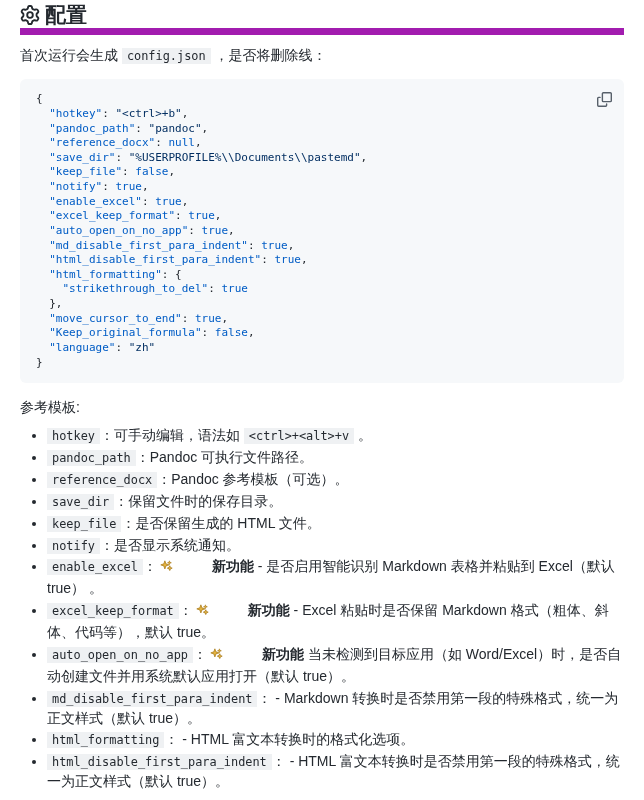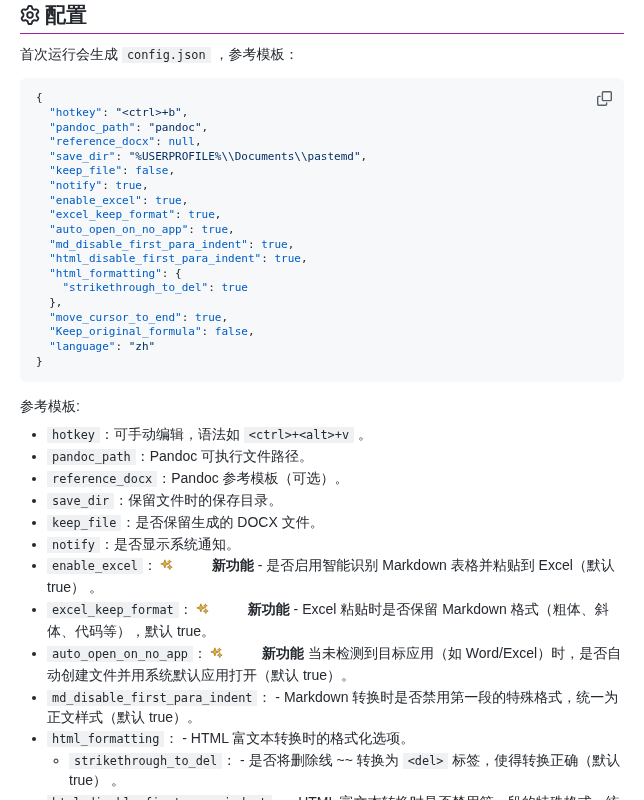--- a/index.html
+++ b/index.html
@@ -14,22 +14,21 @@
     line-height: 1.5;
   }
   h2.page-title {
     display: flex;
     align-items: center;
     gap: 5px;
     font-size: 21px;
     font-weight: 700;
     line-height: 1.25;
     margin: 0 0 10px 0;
-    padding-bottom: 5px;
-    border-bottom: 1px solid #a21caf;
+    border-bottom: 7px solid #a21caf;
   }
   h2.page-title svg { flex: 0 0 auto; }
   p.intro { margin: 0 0 13px 0; }
   .inline-code {
     font-family: "DejaVu Sans Mono", "Liberation Mono", monospace;
     font-size: 85%;
     background: rgba(175,184,193,0.2);
     border-radius: 0;
     padding: 1px 5px;
     white-space: nowrap;
@@ -83,49 +82,47 @@
 <h2 class="page-title">
   <span style="display:inline-flex;">
     <svg width="20" height="20" viewBox="0 0 16 16" fill="#24292f" aria-hidden="true">
       <path d="M8 0a8.2 8.2 0 0 1 .701.031C9.444.095 9.99.645 10.16 1.29l.288 1.107c.018.066.079.158.212.224.231.114.454.243.668.386.123.082.233.09.299.071l1.103-.303c.644-.176 1.392.021 1.82.63.27.385.506.792.704 1.218.315.675.111 1.422-.364 1.891l-.814.806c-.049.048-.098.147-.088.294.016.257.016.515 0 .772-.01.147.038.246.088.294l.814.806c.475.469.679 1.216.364 1.891a7.977 7.977 0 0 1-.704 1.217c-.428.61-1.176.807-1.82.63l-1.102-.302c-.067-.019-.177-.011-.3.071a5.909 5.909 0 0 1-.668.386c-.133.066-.194.158-.211.224l-.29 1.106c-.168.646-.715 1.196-1.458 1.26a8.006 8.006 0 0 1-1.402 0c-.743-.064-1.289-.614-1.458-1.26l-.289-1.106c-.018-.066-.079-.158-.212-.224a5.738 5.738 0 0 1-.668-.386c-.123-.082-.233-.09-.299-.071l-1.103.303c-.644.176-1.392-.021-1.82-.63a8.12 8.12 0 0 1-.704-1.218c-.315-.675-.111-1.422.363-1.891l.815-.806c.05-.048.098-.147.088-.294a6.214 6.214 0 0 1 0-.772c.01-.147-.038-.246-.088-.294l-.815-.806C.635 6.045.431 5.298.746 4.623a7.92 7.92 0 0 1 .704-1.217c.428-.61 1.176-.807 1.82-.63l1.102.302c.067.019.177.011.3-.071.214-.143.437-.272.668-.386.133-.066.194-.158.211-.224l.29-1.106C6.009.645 6.556.095 7.299.03 7.53.01 7.764 0 8 0Zm-.571 1.525c-.036.003-.108.036-.137.146l-.289 1.105c-.147.561-.549.967-.998 1.189-.173.086-.34.183-.5.29-.417.278-.97.423-1.529.27l-1.103-.303c-.109-.03-.175.016-.195.045-.22.312-.412.644-.573.99-.014.031-.021.11.059.19l.815.806c.411.406.562.957.53 1.456a4.709 4.709 0 0 0 0 .582c.032.499-.119 1.05-.53 1.456l-.815.806c-.081.08-.073.159-.059.19.162.346.353.677.573.989.02.03.085.076.195.046l1.102-.303c.56-.153 1.113-.008 1.53.27.161.107.328.204.501.29.447.222.85.629.997 1.189l.289 1.105c.029.109.101.143.137.146a6.6 6.6 0 0 0 1.142 0c.036-.003.108-.036.137-.146l.289-1.105c.147-.561.549-.967.998-1.189.173-.086.34-.183.5-.29.417-.278.97-.423 1.529-.27l1.103.303c.109.029.175-.016.195-.045.22-.313.411-.644.573-.99.014-.031.021-.11-.059-.19l-.815-.806c-.411-.406-.562-.957-.53-1.456a4.709 4.709 0 0 0 0-.582c-.032-.499.119-1.05.53-1.456l.815-.806c.081-.08.073-.159.059-.19a6.464 6.464 0 0 0-.573-.989c-.02-.03-.085-.076-.195-.046l-1.102.303c-.56.153-1.113.008-1.53-.27a4.44 4.44 0 0 0-.501-.29c-.447-.222-.85-.629-.997-1.189l-.289-1.105c-.029-.11-.101-.143-.137-.146a6.6 6.6 0 0 0-1.142 0Z"></path>
       <path d="M11 8a3 3 0 1 1-6 0 3 3 0 0 1 6 0ZM9.5 8a1.5 1.5 0 1 0-3.001.001A1.5 1.5 0 0 0 9.5 8Z"></path>
     </svg>
   </span>
   <span>配置</span>
 </h2>
 
-<p class="intro"><span>首次运行会生成 </span><span class="inline-code">config.json</span><span> ，参考模板：</span></p>
+<p class="intro"><span>首次运行会生成 </span><span class="inline-code">config.json</span><span> ，是否将删除线：</span></p>
 
 <pre class="code-block"><button class="copy-btn" title="Copy"><svg width="15" height="15" viewBox="0 0 16 16" fill="currentColor" aria-hidden="true">
         <path d="M0 6.75C0 5.784.784 5 1.75 5h1.5a.75.75 0 0 1 0 1.5h-1.5a.25.25 0 0 0-.25.25v7.5c0 .138.112.25.25.25h7.5a.25.25 0 0 0 .25-.25v-1.5a.75.75 0 0 1 1.5 0v1.5A1.75 1.75 0 0 1 9.25 16h-7.5A1.75 1.75 0 0 1 0 14.25Z"></path>
         <path d="M5 1.75C5 .784 5.784 0 6.75 0h7.5C15.216 0 16 .784 16 1.75v7.5A1.75 1.75 0 0 1 14.25 11h-7.5A1.75 1.75 0 0 1 5 9.25Zm1.75-.25a.25.25 0 0 0-.25.25v7.5c0 .138.112.25.25.25h7.5a.25.25 0 0 0 .25-.25v-7.5a.25.25 0 0 0-.25-.25Z"></path>
       </svg></button><code><div class="code-line"><span class="tok-p">{</span></div><div class="code-line"><span class="tok-p">  </span><span class="tok-k">"hotkey"</span><span class="tok-p">: </span><span class="tok-s">"&lt;ctrl&gt;+b"</span><span class="tok-p">,</span></div><div class="code-line"><span class="tok-p">  </span><span class="tok-k">"pandoc_path"</span><span class="tok-p">: </span><span class="tok-s">"pandoc"</span><span class="tok-p">,</span></div><div class="code-line"><span class="tok-p">  </span><span class="tok-k">"reference_docx"</span><span class="tok-p">: </span><span class="tok-c">null</span><span class="tok-p">,</span></div><div class="code-line"><span class="tok-p">  </span><span class="tok-k">"save_dir"</span><span class="tok-p">: </span><span class="tok-s">"%USERPROFILE%\\Documents\\pastemd"</span><span class="tok-p">,</span></div><div class="code-line"><span class="tok-p">  </span><span class="tok-k">"keep_file"</span><span class="tok-p">: </span><span class="tok-c">false</span><span class="tok-p">,</span></div><div class="code-line"><span class="tok-p">  </span><span class="tok-k">"notify"</span><span class="tok-p">: </span><span class="tok-c">true</span><span class="tok-p">,</span></div><div class="code-line"><span class="tok-p">  </span><span class="tok-k">"enable_excel"</span><span class="tok-p">: </span><span class="tok-c">true</span><span class="tok-p">,</span></div><div class="code-line"><span class="tok-p">  </span><span class="tok-k">"excel_keep_format"</span><span class="tok-p">: </span><span class="tok-c">true</span><span class="tok-p">,</span></div><div class="code-line"><span class="tok-p">  </span><span class="tok-k">"auto_open_on_no_app"</span><span class="tok-p">: </span><span class="tok-c">true</span><span class="tok-p">,</span></div><div class="code-line"><span class="tok-p">  </span><span class="tok-k">"md_disable_first_para_indent"</span><span class="tok-p">: </span><span class="tok-c">true</span><span class="tok-p">,</span></div><div class="code-line"><span class="tok-p">  </span><span class="tok-k">"html_disable_first_para_indent"</span><span class="tok-p">: </span><span class="tok-c">true</span><span class="tok-p">,</span></div><div class="code-line"><span class="tok-p">  </span><span class="tok-k">"html_formatting"</span><span class="tok-p">: {</span></div><div class="code-line"><span class="tok-p">    </span><span class="tok-k">"strikethrough_to_del"</span><span class="tok-p">: </span><span class="tok-c">true</span></div><div class="code-line"><span class="tok-p">  },</span></div><div class="code-line"><span class="tok-p">  </span><span class="tok-k">"move_cursor_to_end"</span><span class="tok-p">: </span><span class="tok-c">true</span><span class="tok-p">,</span></div><div class="code-line"><span class="tok-p">  </span><span class="tok-k">"Keep_original_formula"</span><span class="tok-p">: </span><span class="tok-c">false</span><span class="tok-p">,</span></div><div class="code-line"><span class="tok-p">  </span><span class="tok-k">"language"</span><span class="tok-p">: </span><span class="tok-s">"zh"</span></div><div class="code-line"><span class="tok-p">}</span></div></code></pre>
 
 <p class="fields-label">参考模板:</p>
 
 <ul class="fields-list">
     <li><span class="inline-code">hotkey</span><span>：可手动编辑，语法如 </span><span class="inline-code">&lt;ctrl&gt;+&lt;alt&gt;+v</span><span> 。</span></li>
     <li><span class="inline-code">pandoc_path</span><span>：Pandoc 可执行文件路径。</span></li>
     <li><span class="inline-code">reference_docx</span><span>：Pandoc 参考模板（可选）。</span></li>
     <li><span class="inline-code">save_dir</span><span>：保留文件时的保存目录。</span></li>
-    <li><span class="inline-code">keep_file</span><span>：是否保留生成的 DOCX 文件。</span></li>
+    <li><span class="inline-code">keep_file</span><span>：是否保留生成的 HTML 文件。</span></li>
     <li><span class="inline-code">notify</span><span>：是否显示系统通知。</span></li>
     <li><span class="inline-code bold">enable_excel</span><span>：</span><span class="sparkle-icon"><svg width="13" height="13" viewBox="0 0 16 16" aria-hidden="true">
           <path d="M6 1l1.3 3.7L11 6 7.3 7.3 6 11 4.7 7.3 1 6l3.7-1.3z" fill="#e3b341" stroke="#9e6a03" stroke-width="0.8"></path>
           <path d="M12 7l.9 2.1L15 10l-2.1.9L12 13l-.9-2.1L9 10l2.1-.9z" fill="#e3b341" stroke="#9e6a03" stroke-width="0.8"></path>
           <path d="M11.6 1l.6 1.8 1.8.6-1.8.6-.6 1.8-.6-1.8-1.8-.6 1.8-.6z" fill="#e3b341" stroke="#9e6a03" stroke-width="0.6"></path>
         </svg></span><span class="bold-text">新功能</span><span> - 是否启用智能识别 Markdown 表格并粘贴到 Excel（默认 true） 。</span></li>
     <li><span class="inline-code bold">excel_keep_format</span><span>：</span><span class="sparkle-icon"><svg width="13" height="13" viewBox="0 0 16 16" aria-hidden="true">
           <path d="M6 1l1.3 3.7L11 6 7.3 7.3 6 11 4.7 7.3 1 6l3.7-1.3z" fill="#e3b341" stroke="#9e6a03" stroke-width="0.8"></path>
           <path d="M12 7l.9 2.1L15 10l-2.1.9L12 13l-.9-2.1L9 10l2.1-.9z" fill="#e3b341" stroke="#9e6a03" stroke-width="0.8"></path>
           <path d="M11.6 1l.6 1.8 1.8.6-1.8.6-.6 1.8-.6-1.8-1.8-.6 1.8-.6z" fill="#e3b341" stroke="#9e6a03" stroke-width="0.6"></path>
         </svg></span><span class="bold-text">新功能</span><span> - Excel 粘贴时是否保留 Markdown 格式（粗体、斜体、代码等），默认 true。</span></li>
     <li><span class="inline-code bold">auto_open_on_no_app</span><span>：</span><span class="sparkle-icon"><svg width="13" height="13" viewBox="0 0 16 16" aria-hidden="true">
           <path d="M6 1l1.3 3.7L11 6 7.3 7.3 6 11 4.7 7.3 1 6l3.7-1.3z" fill="#e3b341" stroke="#9e6a03" stroke-width="0.8"></path>
           <path d="M12 7l.9 2.1L15 10l-2.1.9L12 13l-.9-2.1L9 10l2.1-.9z" fill="#e3b341" stroke="#9e6a03" stroke-width="0.8"></path>
           <path d="M11.6 1l.6 1.8 1.8.6-1.8.6-.6 1.8-.6-1.8-1.8-.6 1.8-.6z" fill="#e3b341" stroke="#9e6a03" stroke-width="0.6"></path>
         </svg></span><span class="bold-text">新功能</span><span> 当未检测到目标应用（如 Word/Excel）时，是否自动创建文件并用系统默认应用打开（默认 true）。</span></li>
     <li><span class="inline-code bold">md_disable_first_para_indent</span><span>： - Markdown 转换时是否禁用第一段的特殊格式，统一为正文样式（默认 true）。</span></li>
-    <li><span class="inline-code bold">html_formatting</span><span>： - HTML 富文本转换时的格式化选项。</span><ul class="sub-list">
-        <li><span class="inline-code bold">strikethrough_to_del</span><span>： - 是否将删除线 ~~ 转换为 </span><span class="inline-code">&lt;del&gt;</span><span> 标签，使得转换正确（默认 true） 。</span></li>
-      </ul></li>
+    <li><span class="inline-code bold">html_formatting</span><span>： - HTML 富文本转换时的格式化选项。</span></li>
     <li><span class="inline-code bold">html_disable_first_para_indent</span><span>： - HTML 富文本转换时是否禁用第一段的特殊格式，统一为正文样式（默认 true）。</span></li>
   </ul>
 
 </body></html>

